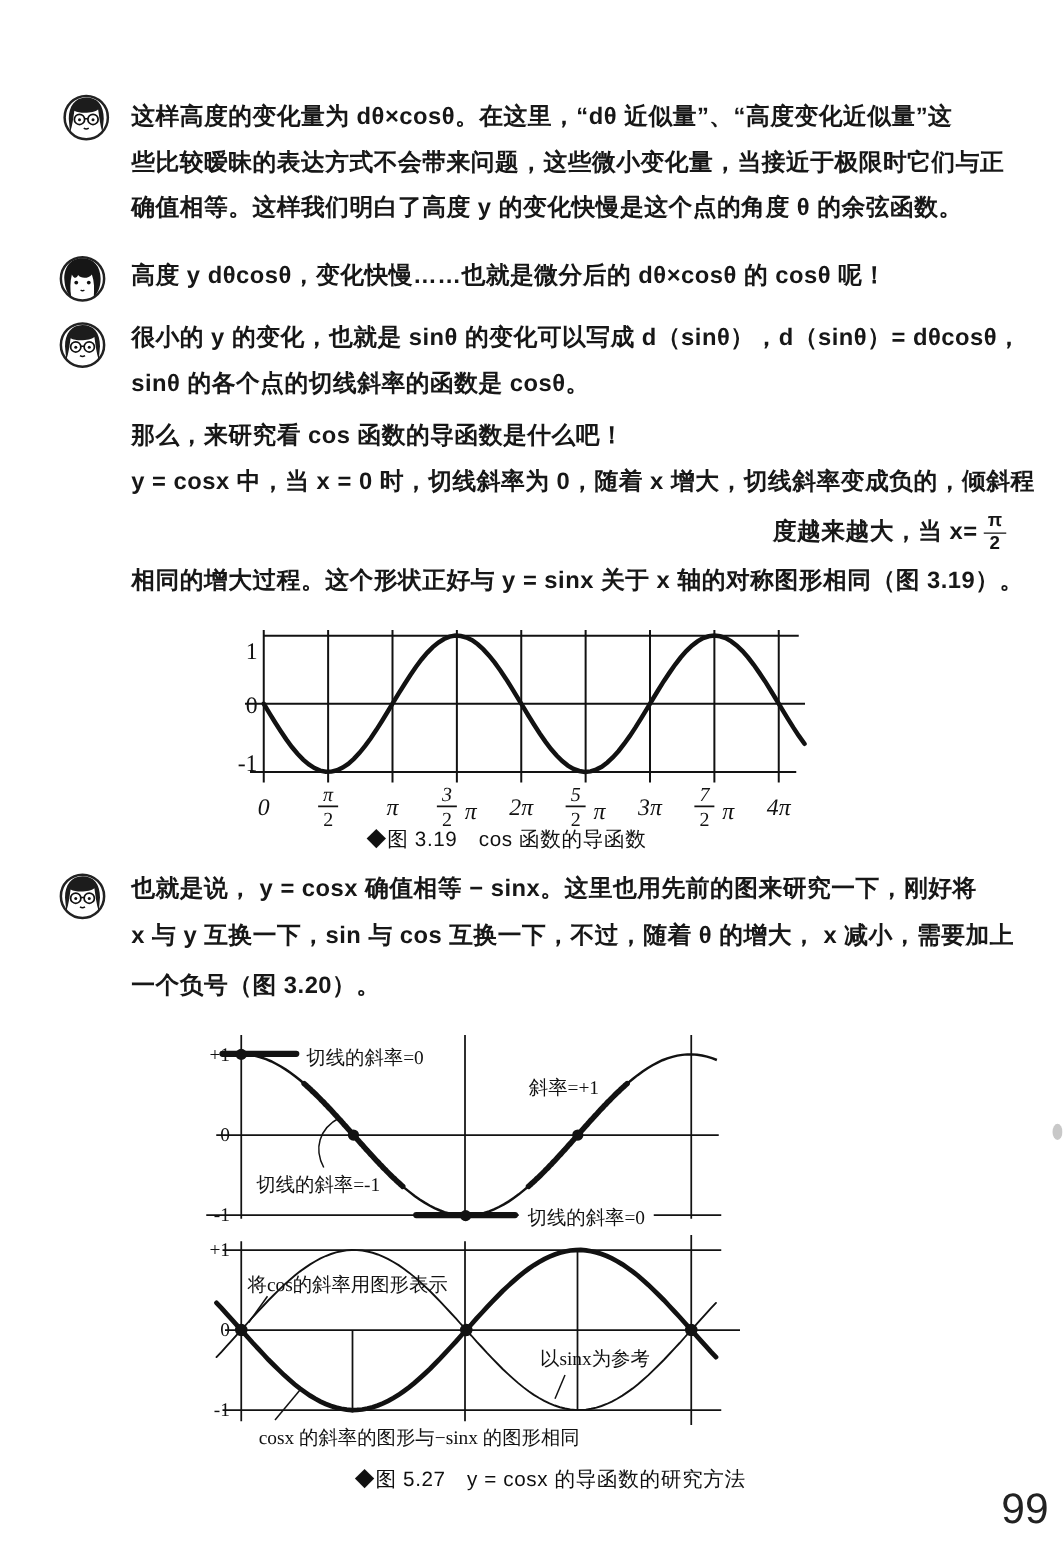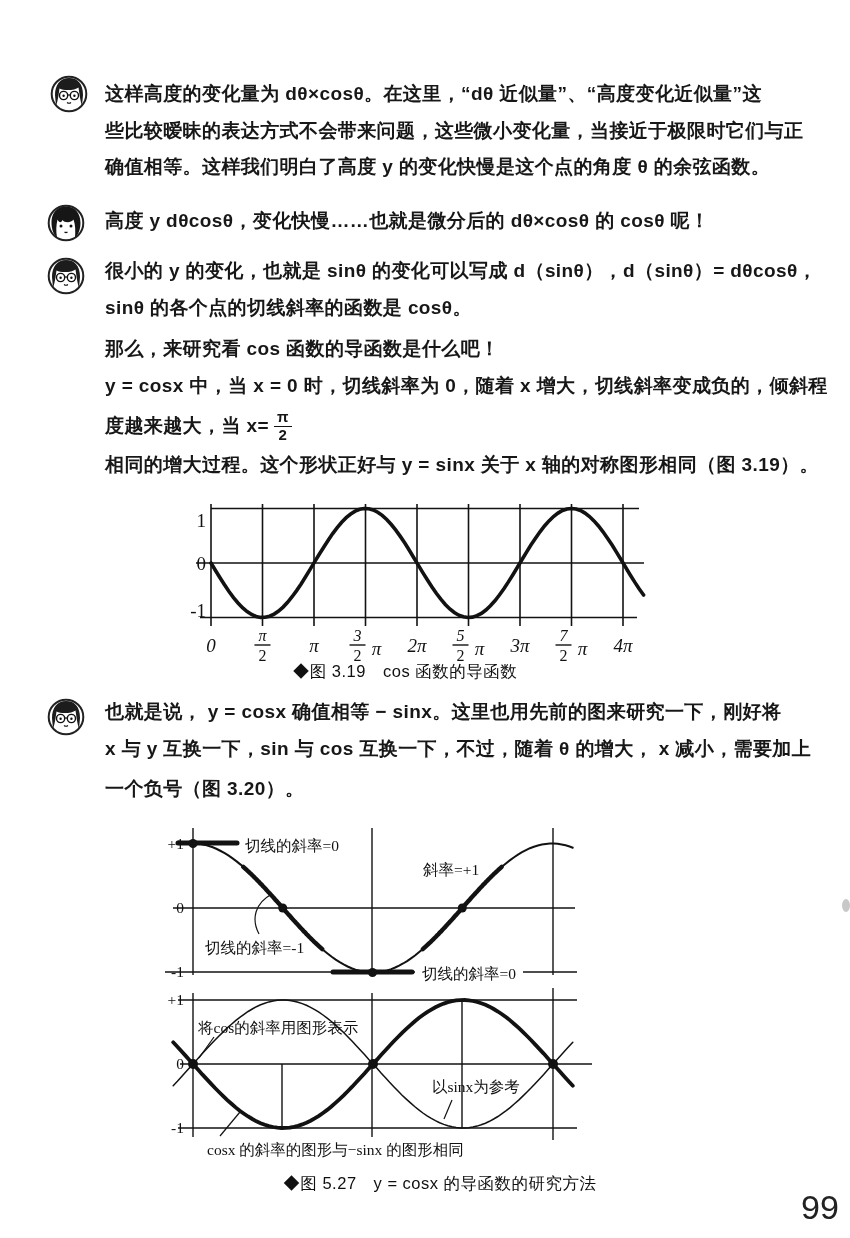--- a/index.html
+++ b/index.html
@@ -1,20 +1,20 @@
 <!DOCTYPE html>
 <html><head>
 <meta charset="utf-8">
 <style>
   html,body{margin:0;padding:0;}
   body{width:850px;height:1238px;background:#ffffff;position:relative;overflow:hidden;
        font-family:"Liberation Sans",sans-serif;}
   .line{position:absolute;left:93px;width:705px;font-size:19px;font-weight:600;
         color:#171717;letter-spacing:0.4px;line-height:26px;white-space:nowrap;margin-left:12px;}
-  .line-flex{display:flex;align-items:center;height:46px;}
+  .line-flex{display:flex;align-items:center;height:46px;justify-content:flex-end;}
   .frac{display:inline-flex;flex-direction:column;align-items:center;font-size:15px;
         line-height:1.1;margin:0 5px;font-weight:600;}
   .frac .num{border-bottom:1.6px solid #111;padding:0 3px;}
   .avatar{position:absolute;width:38px;height:38px;}
   .figsvg{position:absolute;}
   .figcap{position:absolute;text-align:center;font-size:16.5px;font-weight:400;color:#101010;
           letter-spacing:0.5px;white-space:nowrap;}
   .pageno{position:absolute;left:801px;top:1188px;font-size:34px;color:#222;}
   .artifact{position:absolute;left:842px;top:899px;width:8px;height:13px;background:#9a9a9a;
             border-radius:50%;opacity:.55;}

